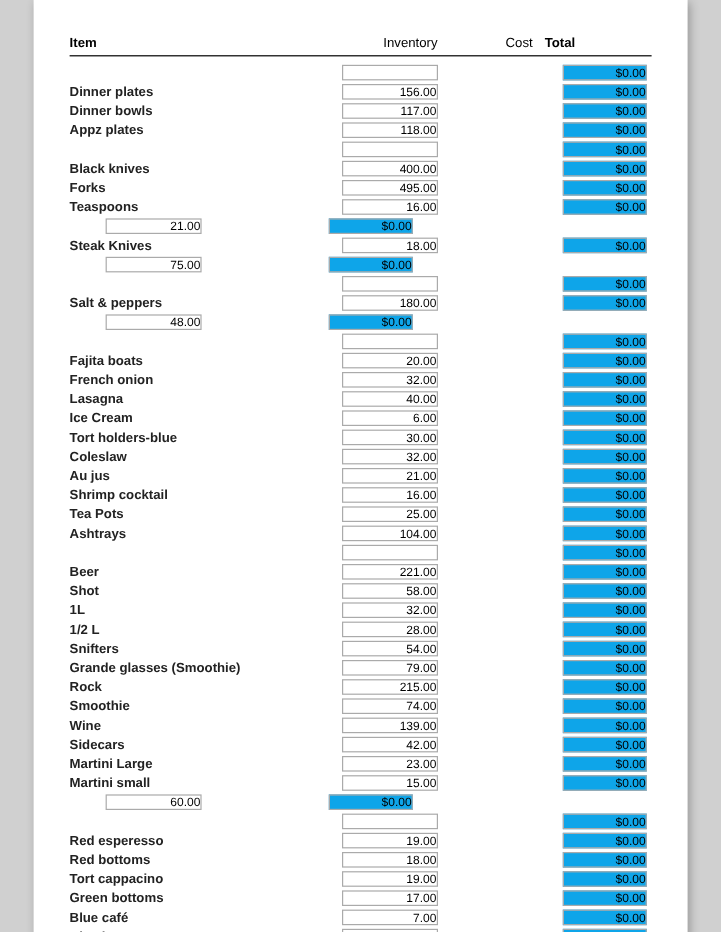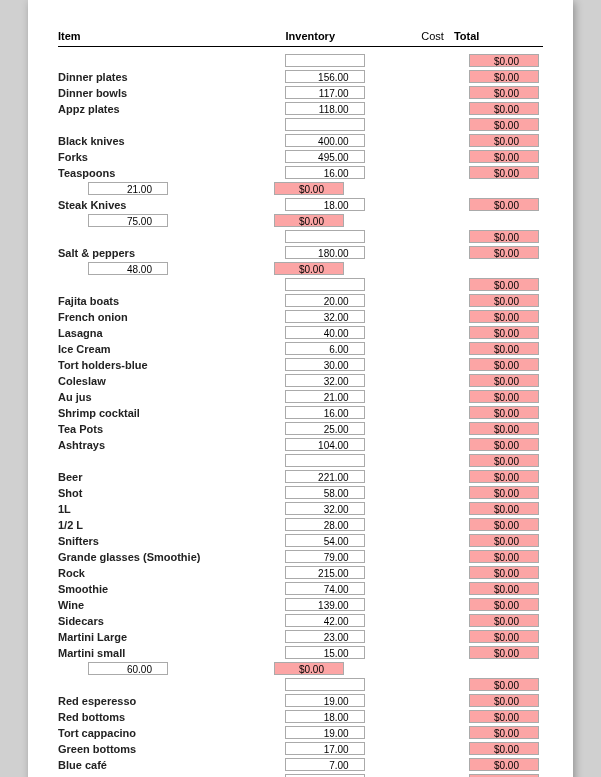--- a/index.html
+++ b/index.html
@@ -19,55 +19,55 @@
       padding: 30px 30px 30px 30px;
       box-shadow: 2px 2px 8px rgba(0,0,0,0.3);
     }
     .header-row {
       display: flex;
       margin-bottom: 6px;
       border-bottom: 1px solid #000;
       padding-bottom: 4px;
     }
     .col-item { width: 200px; font-weight: bold; }
-    .col-inventory { width: 120px; text-align: center; font-weight: bold; padding-right: 10px; }
+    .col-inventory { width: 120px; text-align: right; font-weight: normal; padding-right: 10px; }
     .col-cost { width: 80px; text-align: right; font-weight: normal; padding-right: 10px; }
     .col-total { width: 90px; text-align: left; font-weight: bold; padding-right: 4px; }
 
     .data-row {
       display: flex;
       align-items: center;
       min-height: 15px;
       margin-bottom: 1px;
     }
     .data-row .col-item { color: #222; }
 
     .inv-cell {
       border: 1px solid #aaa;
       background: #fff;
       height: 13px;
       width: 80px;
       display: inline-block;
       text-align: right;
-      padding-right: 15px;
+      padding-right: 0;
       font-size: 10px;
       line-height: 13px;
       margin-left: auto;
     }
     .inv-cell.empty {
       background: #fff;
     }
     .total-cell {
       border: 1px solid #aaa;
-      background: #fca5a5;
+      background: #0ea5e9;
       height: 13px;
       width: 70px;
       display: inline-block;
       text-align: right;
-      padding-right: 19px;
+      padding-right: 0;
       font-size: 10px;
       line-height: 13px;
     }
     .inv-col-wrapper {
       width: 120px;
       display: flex;
       justify-content: flex-end;
       padding-right: 10px;
     }
     .total-col-wrapper {

